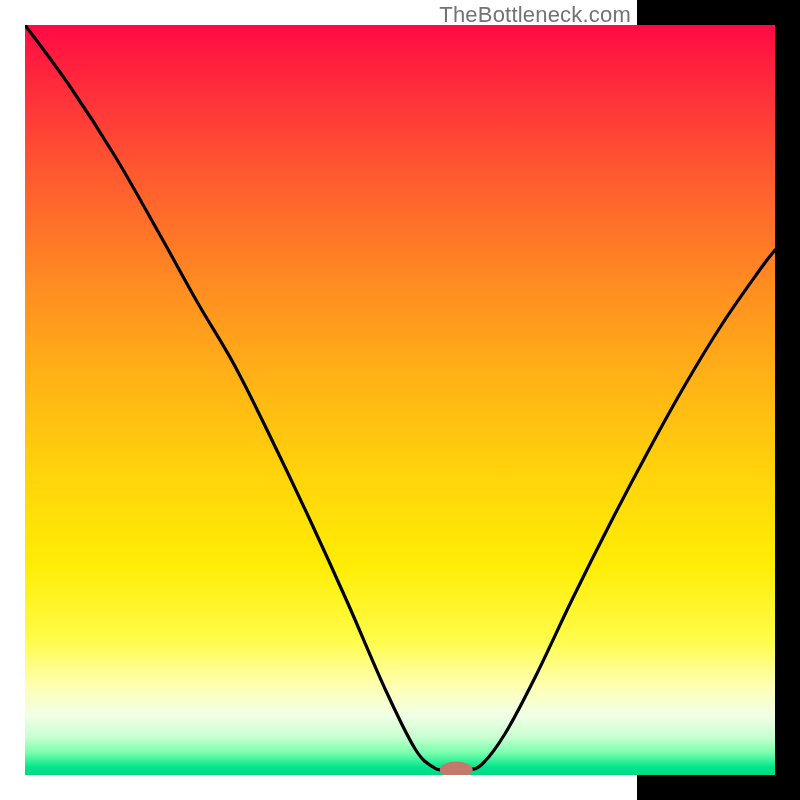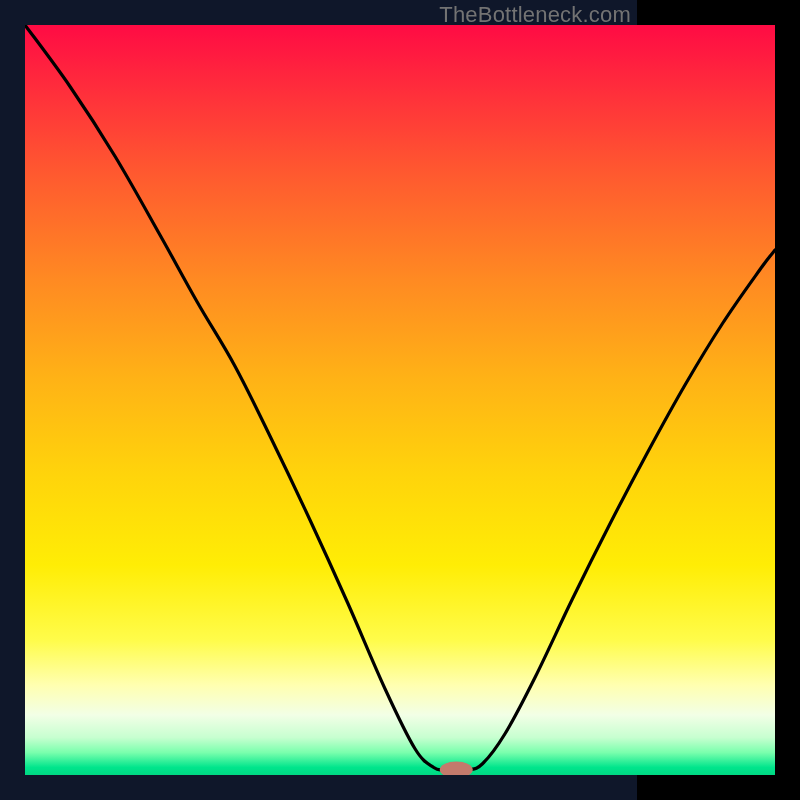--- a/index.html
+++ b/index.html
@@ -10,21 +10,21 @@
     background: #000;
     overflow: hidden;
     font-family: Arial, Helvetica, sans-serif;
   }
   .frame {
     position: absolute;
     left: 0;
     top: 0;
     width: 637px;
     height: 800px;
-    background: #0f172a;
+    background: #ffffff;
   }
   .plot-area {
     position: absolute;
     left: 25px;
     top: 25px;
     width: 750px;
     height: 750px;
     overflow: hidden;
   }
   .gradient {

